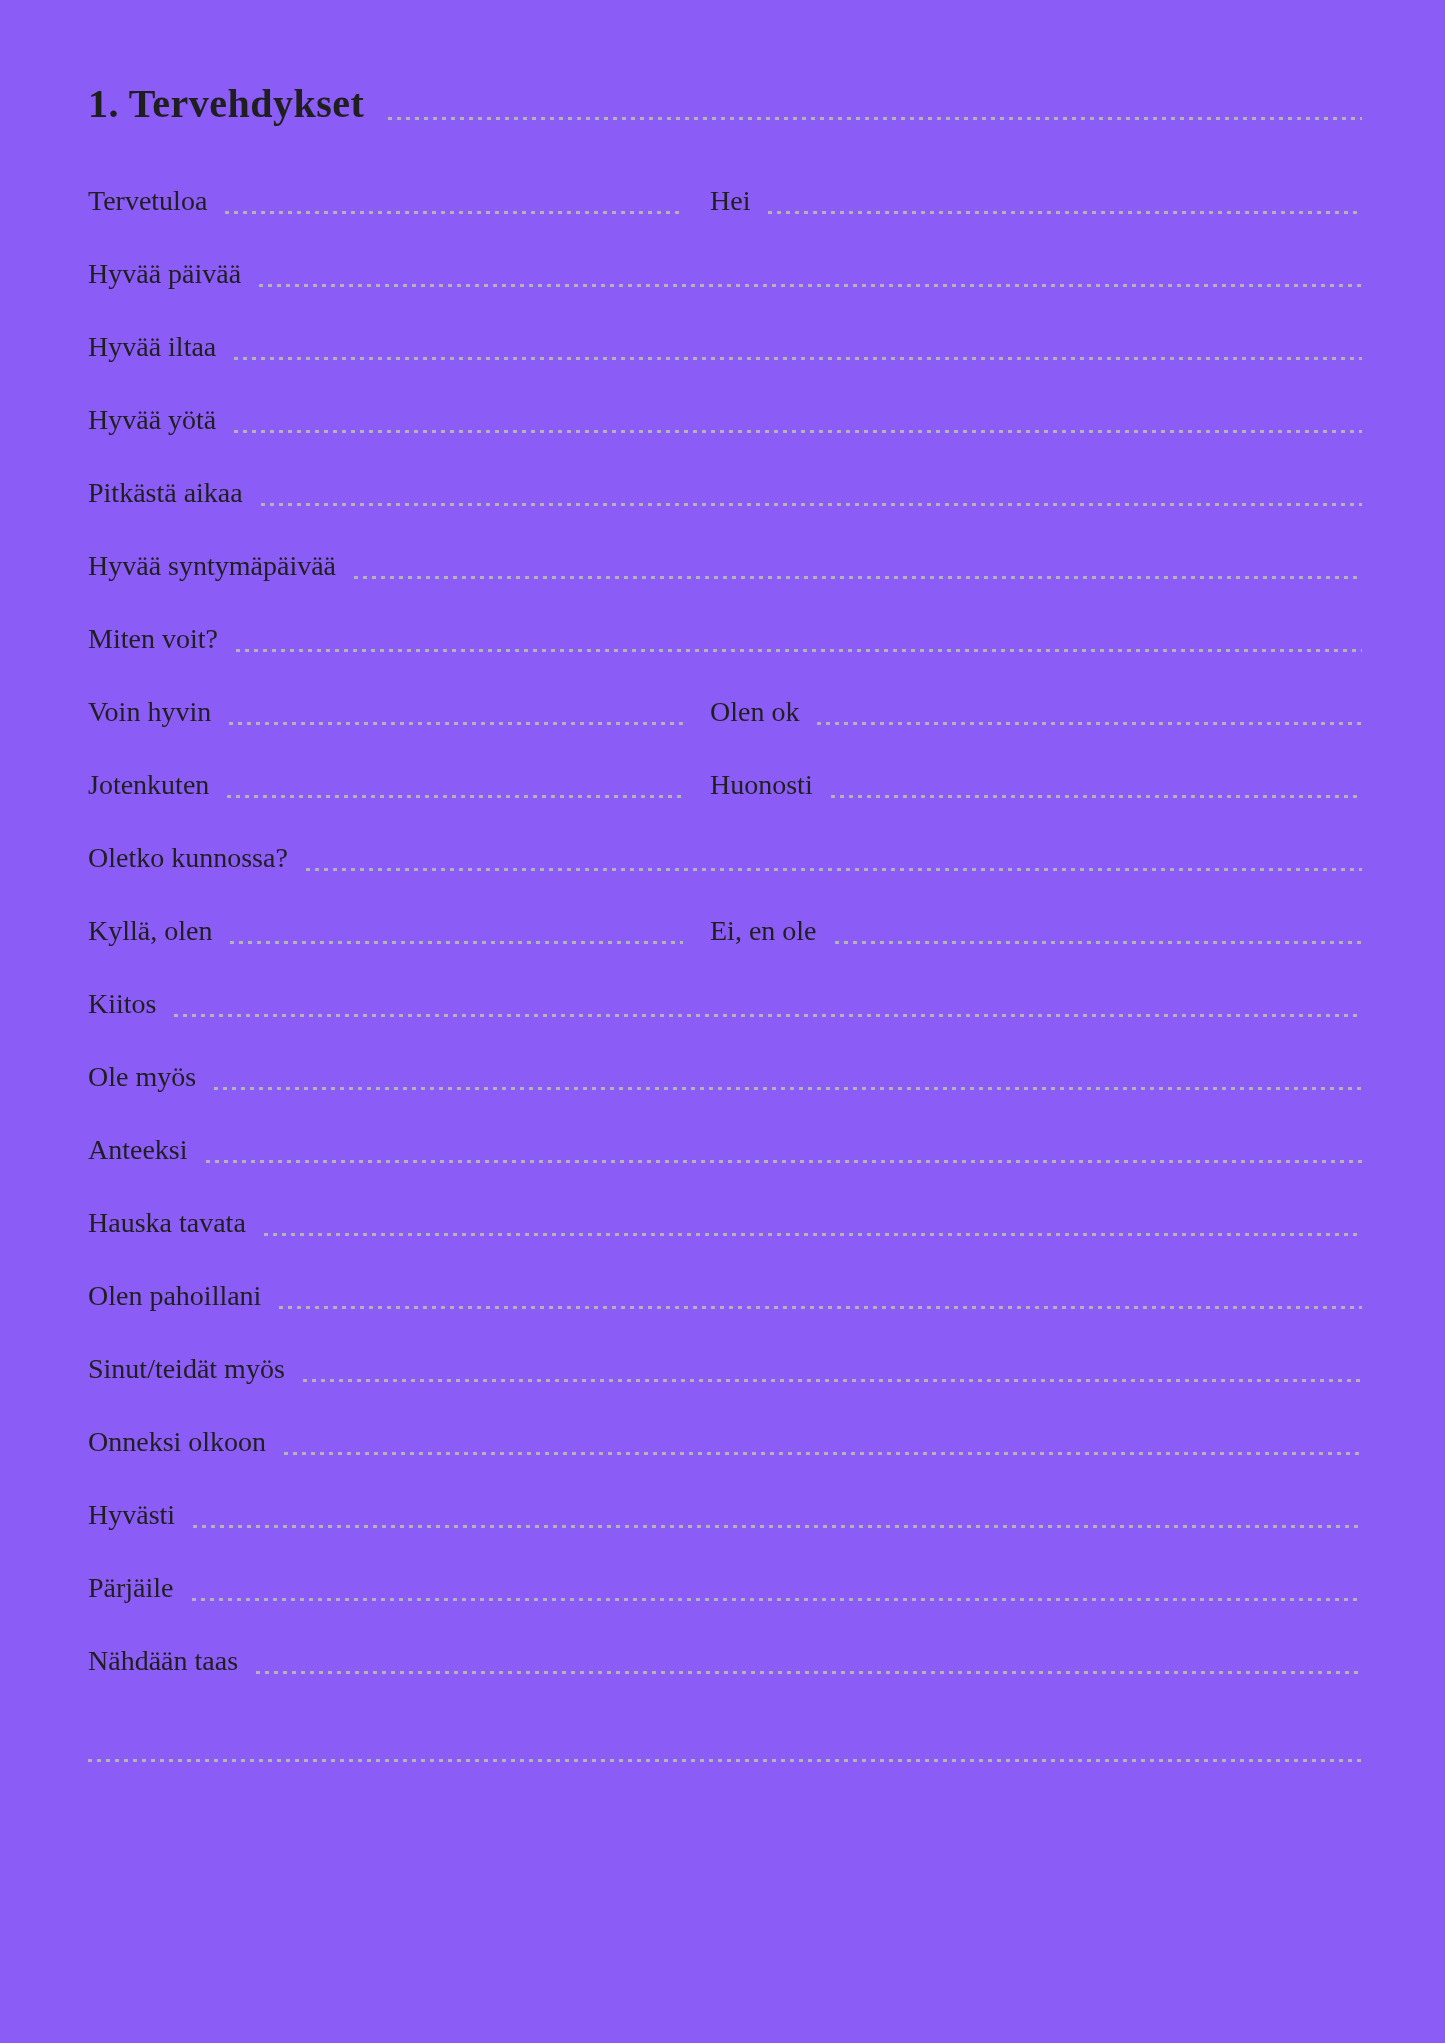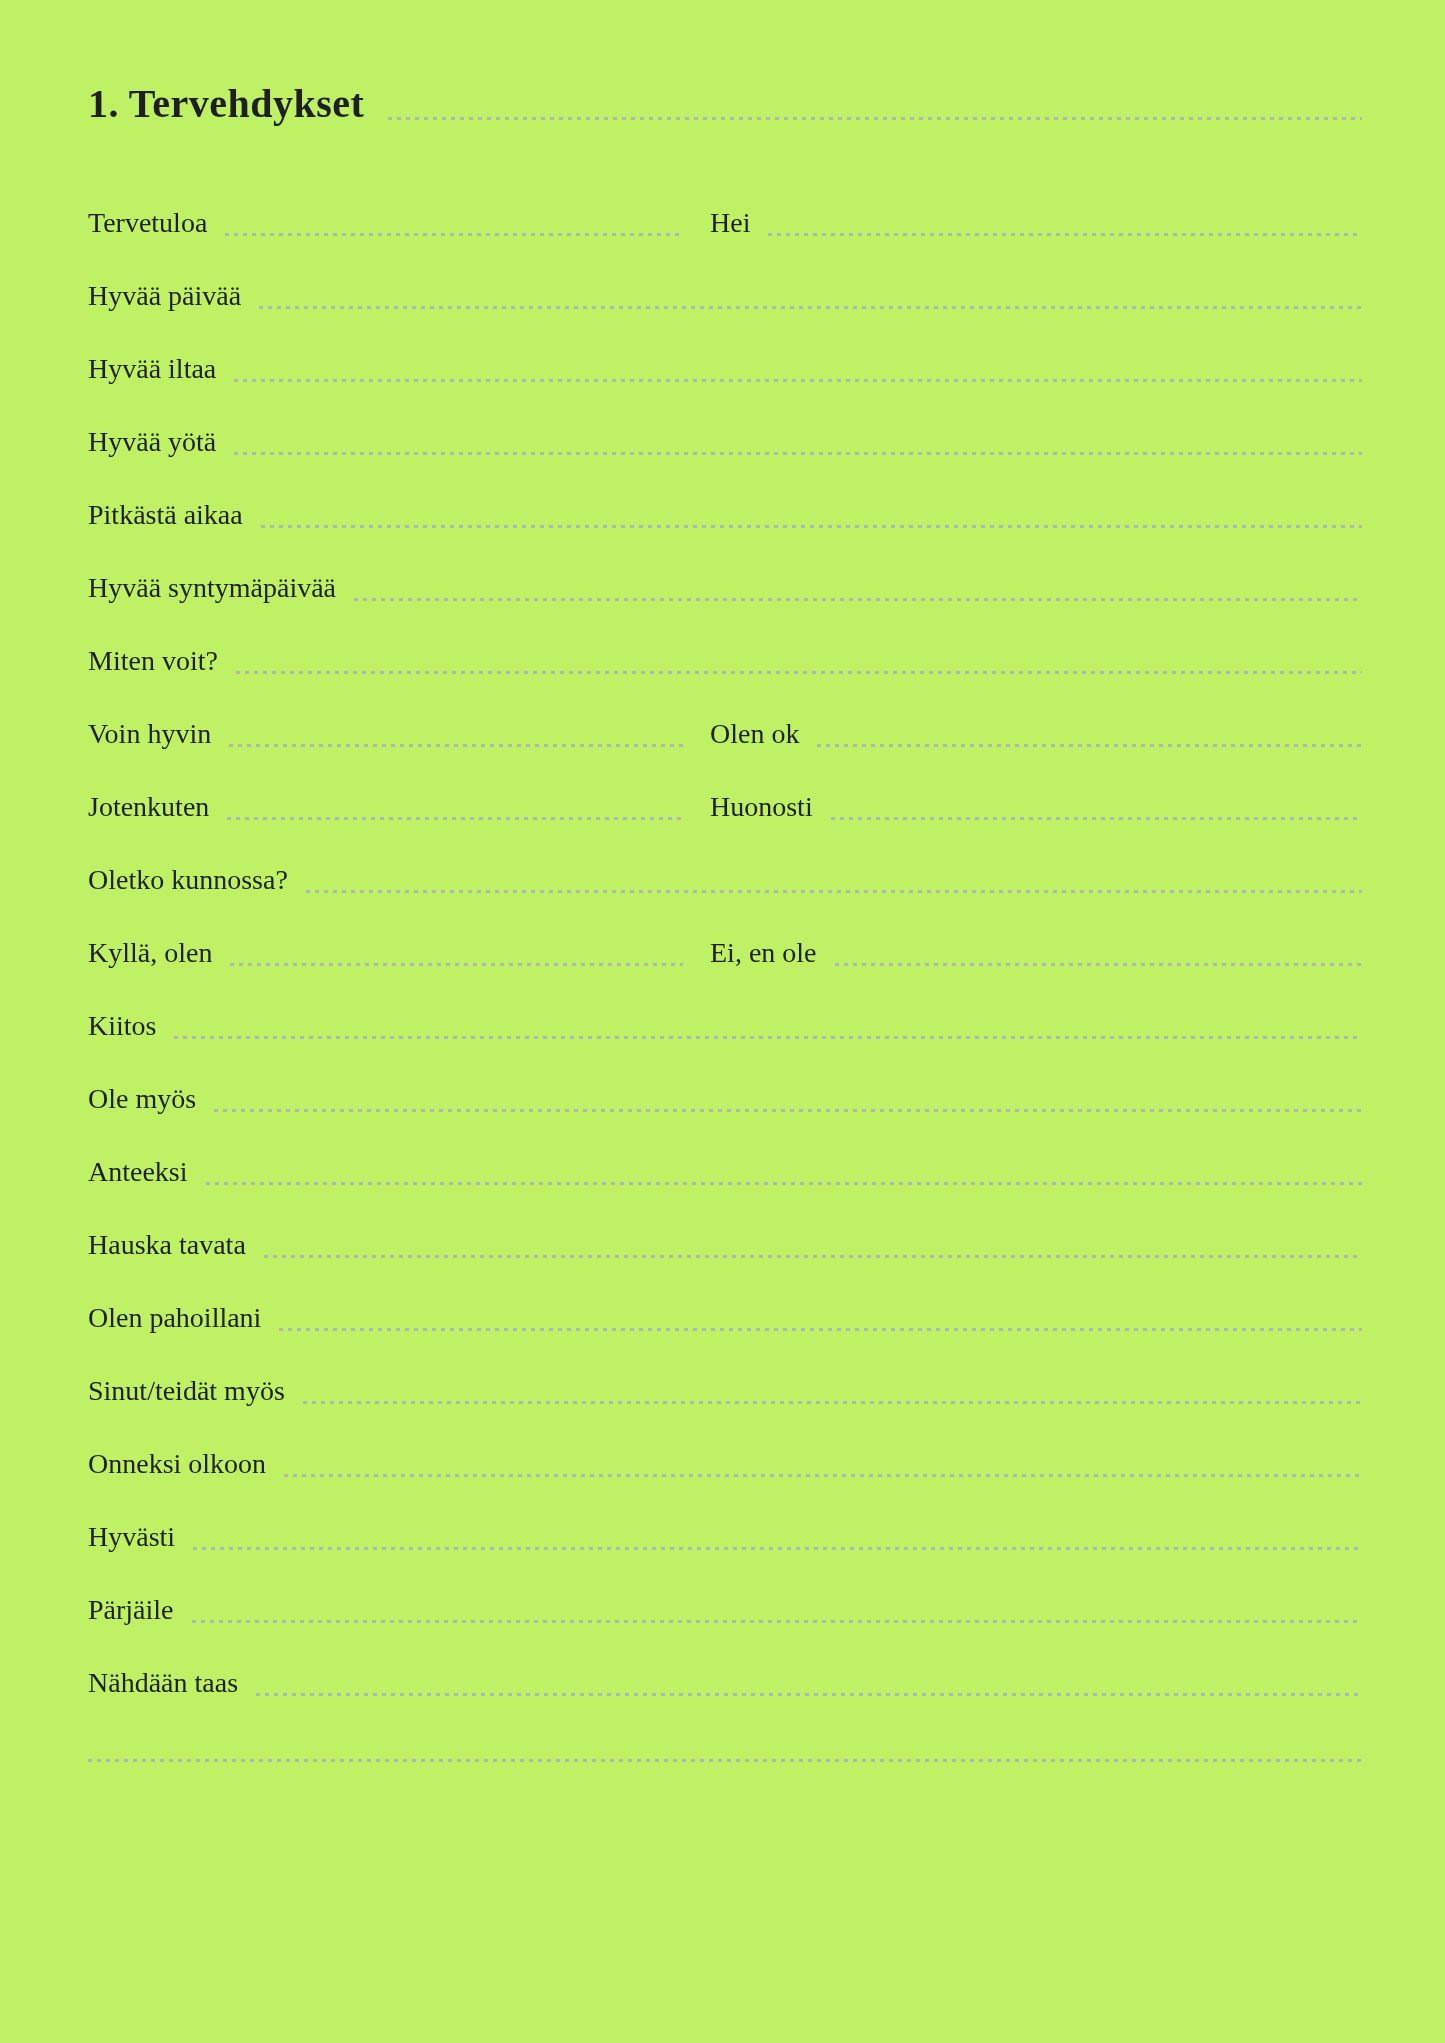--- a/index.html
+++ b/index.html
@@ -5,21 +5,21 @@
   html, body {
     margin: 0;
     padding: 0;
     background: #ffffff;
   }
   .page {
     position: relative;
     width: 1445px;
     height: 2043px;
     box-sizing: border-box;
-    background: #bef264;
+    background: #8b5cf6;
     padding: 80px 83px 0 88px;
     font-family: "Liberation Serif", serif;
     color: #1f1f1f;
     overflow: hidden;
   }
   .title-row {
     display: flex;
     align-items: flex-end;
     height: 44px;
   }
@@ -45,21 +45,21 @@
   .title-row .dots {
     margin-left: 24px;
     margin-bottom: 4px;
   }
   .rows {
     margin-top: 40px;
   }
   .row {
     height: 73px;
     display: flex;
-    align-items: flex-end;
+    align-items: center;
   }
   .cell {
     display: flex;
     align-items: flex-end;
     flex: 1 1 auto;
     min-width: 0;
   }
   .row.two-col .cell.left {
     flex: 0 0 595px;
     margin-right: 27px;

